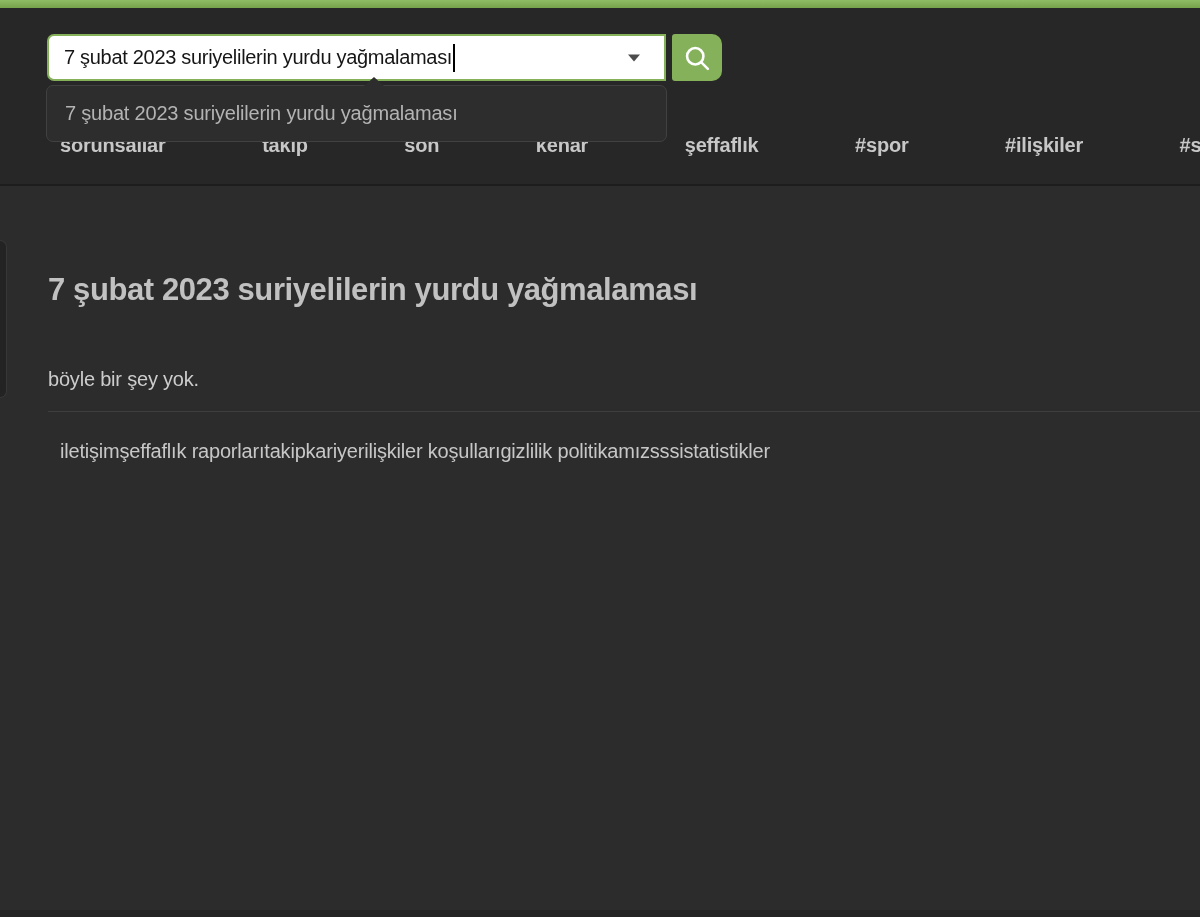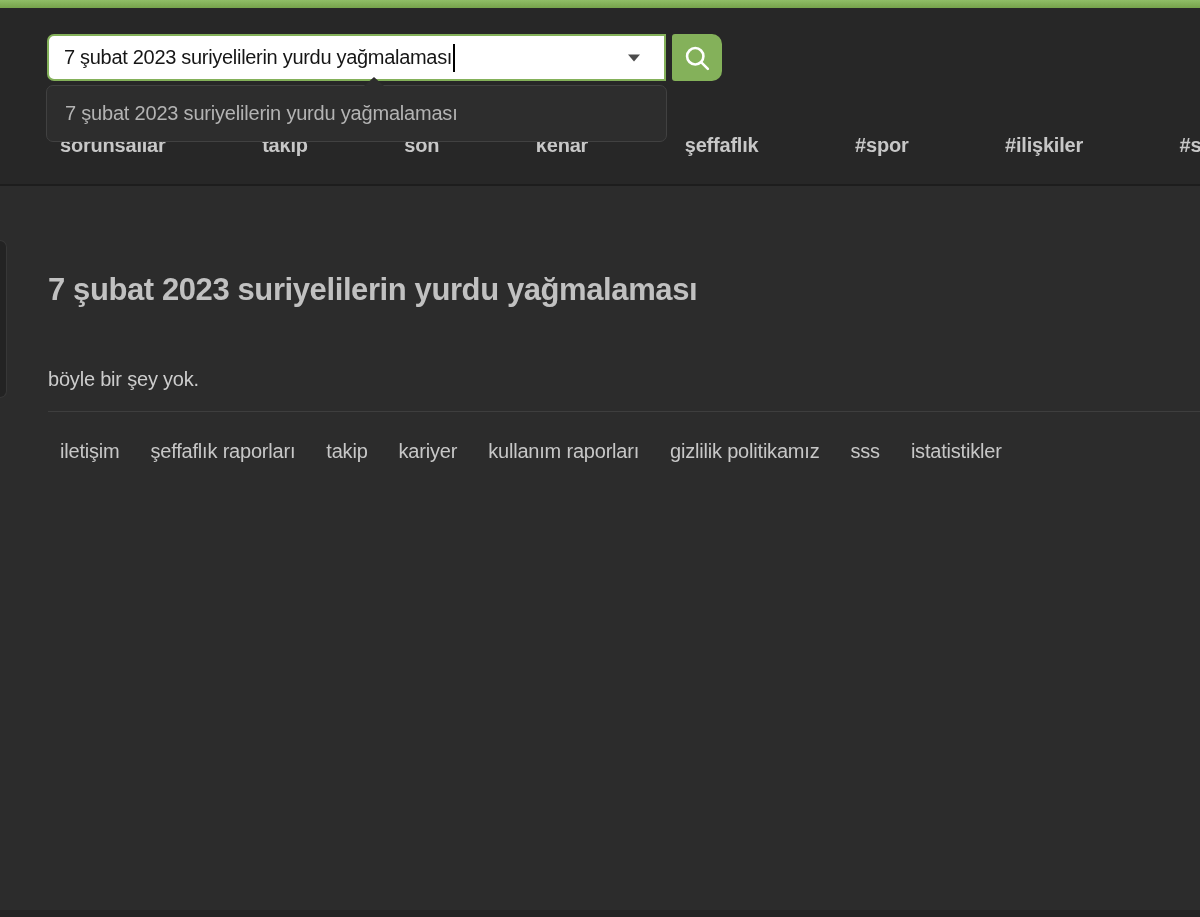--- a/index.html
+++ b/index.html
@@ -101,21 +101,21 @@
   .empty-message {
     position:absolute; top:360px; left:48px;
     font-size:20px; color:#cccccc;margin-top:8px;
   }
   .divider {
     position:absolute; top:411px; left:48px; width:1152px; height:1px;
     background:var(--divider-color,#3e3e3e); border:none;
   }
   .footer-links {
     position:absolute; top:440px; left:60px; width:1140px;
-    display:flex; gap:31px; white-space:nowrap; overflow:hidden;
+    display:flex; white-space:nowrap; overflow:hidden;
   }
   .footer-link {
     font-size:20px; color:var(--text-light,#c7c7c7);
     text-decoration:none; cursor:pointer;
   }
 
   .bottom-edge {
     position:absolute; bottom:0; left:0; width:100%; height:7px;
     background:#232323;
   }
@@ -169,21 +169,21 @@
 
   <p class="empty-message">böyle bir şey yok.</p>
 
   <hr class="divider">
 
   <div class="footer-links">
       <a class="footer-link">iletişim</a>
       <a class="footer-link">şeffaflık raporları</a>
       <a class="footer-link">takip</a>
       <a class="footer-link">kariyer</a>
-      <a class="footer-link">kullanım raporları</a>
+      <a class="footer-link">ilişkiler koşulları</a>
       <a class="footer-link">gizlilik politikamız</a>
       <a class="footer-link">sss</a>
       <a class="footer-link">istatistikler</a>
     </div>
 
   <div class="bottom-edge"></div>
 
 </div>
 
 </body></html>

